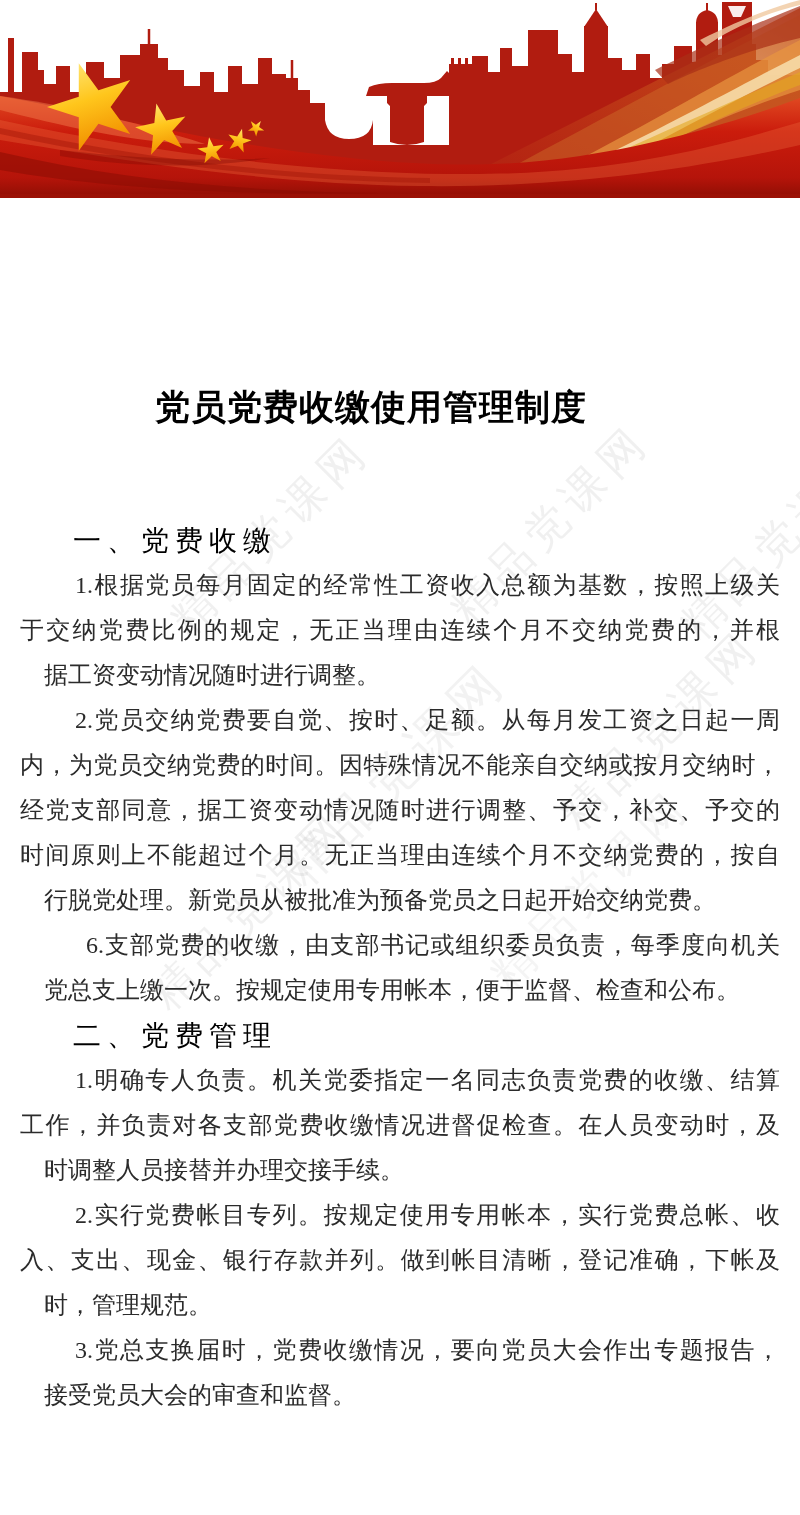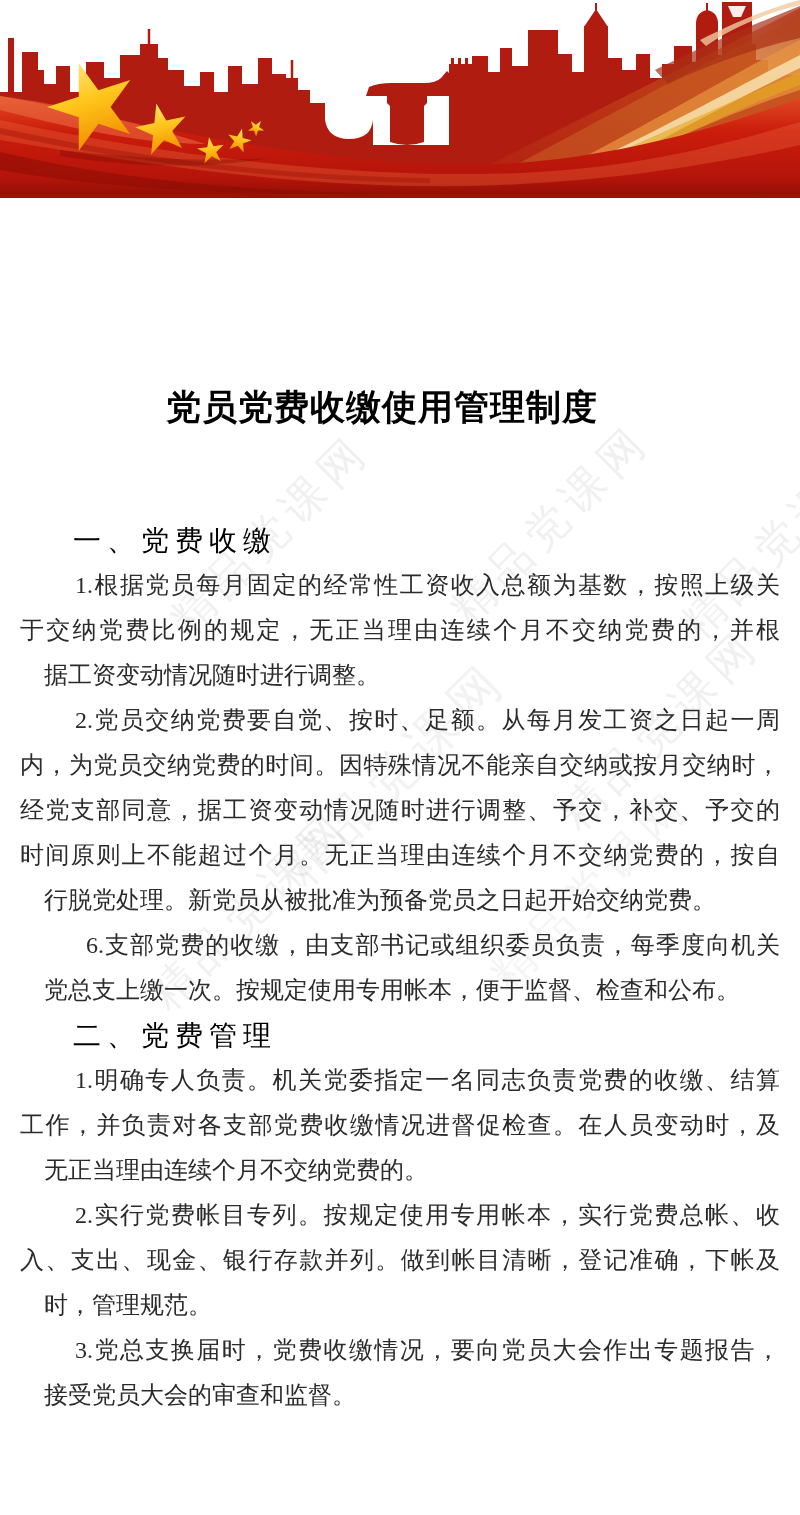--- a/index.html
+++ b/index.html
@@ -1,21 +1,21 @@
 <!DOCTYPE html>
 <html><head>
 <meta charset="utf-8">
 <style>
   html,body{margin:0;padding:0;background:#ffffff;}
   .page{position:relative;width:800px;height:1515px;background:#ffffff;overflow:hidden;
         font-family:"Liberation Serif","DejaVu Serif",serif;}
   
   .banner{position:absolute;top:0;left:0;width:800px;height:198px;}
   
-  .doc-title{position:absolute;top:384px;left:12px;width:740px;text-align:center;
+  .doc-title{position:absolute;top:384px;left:1px;width:740px;text-align:center;
              font-size:35px;font-weight:bold;color:#000;letter-spacing:1px;
              font-family:"Liberation Serif","DejaVu Serif",serif;}
   
   .wm-layer{position:absolute;top:0;left:0;width:800px;height:1515px;pointer-events:none;z-index:0;}
   .wm{position:absolute;font-size:44px;letter-spacing:8px;color:#8a8a8a;opacity:0.12;
       transform:rotate(-45deg);white-space:nowrap;font-family:"Liberation Sans","DejaVu Sans",sans-serif;}
   .wm:nth-child(1){left:140px;top:505px;}
   .wm:nth-child(2){left:420px;top:495px;}
   .wm:nth-child(3){left:650px;top:510px;}
   .wm:nth-child(4){left:250px;top:740px;font-size:50px;opacity:0.10;}
@@ -147,21 +147,21 @@
     <div class="t-line">时间原则上不能超过个月。无正当理由连续个月不交纳党费的，按自</div>
     <div class="t-line last">行脱党处理。新党员从被批准为预备党员之日起开始交纳党费。</div>
 
     <div class="t-line ind2">6.支部党费的收缴，由支部书记或组织委员负责，每季度向机关</div>
     <div class="t-line last">党总支上缴一次。按规定使用专用帐本，便于监督、检查和公布。</div>
 
     <div class="h-line">二、党费管理</div>
 
     <div class="t-line ind">1.明确专人负责。机关党委指定一名同志负责党费的收缴、结算</div>
     <div class="t-line">工作，并负责对各支部党费收缴情况进督促检查。在人员变动时，及</div>
-    <div class="t-line last">无正当理由连续个月不交纳党费的。</div>
+    <div class="t-line last">时调整人员接替并办理交接手续。</div>
 
     <div class="t-line ind">2.实行党费帐目专列。按规定使用专用帐本，实行党费总帐、收</div>
     <div class="t-line">入、支出、现金、银行存款并列。做到帐目清晰，登记准确，下帐及</div>
     <div class="t-line last">时，管理规范。</div>
 
     <div class="t-line ind">3.党总支换届时，党费收缴情况，要向党员大会作出专题报告，</div>
     <div class="t-line last">接受党员大会的审查和监督。</div>
 
   </div>
 </div>

